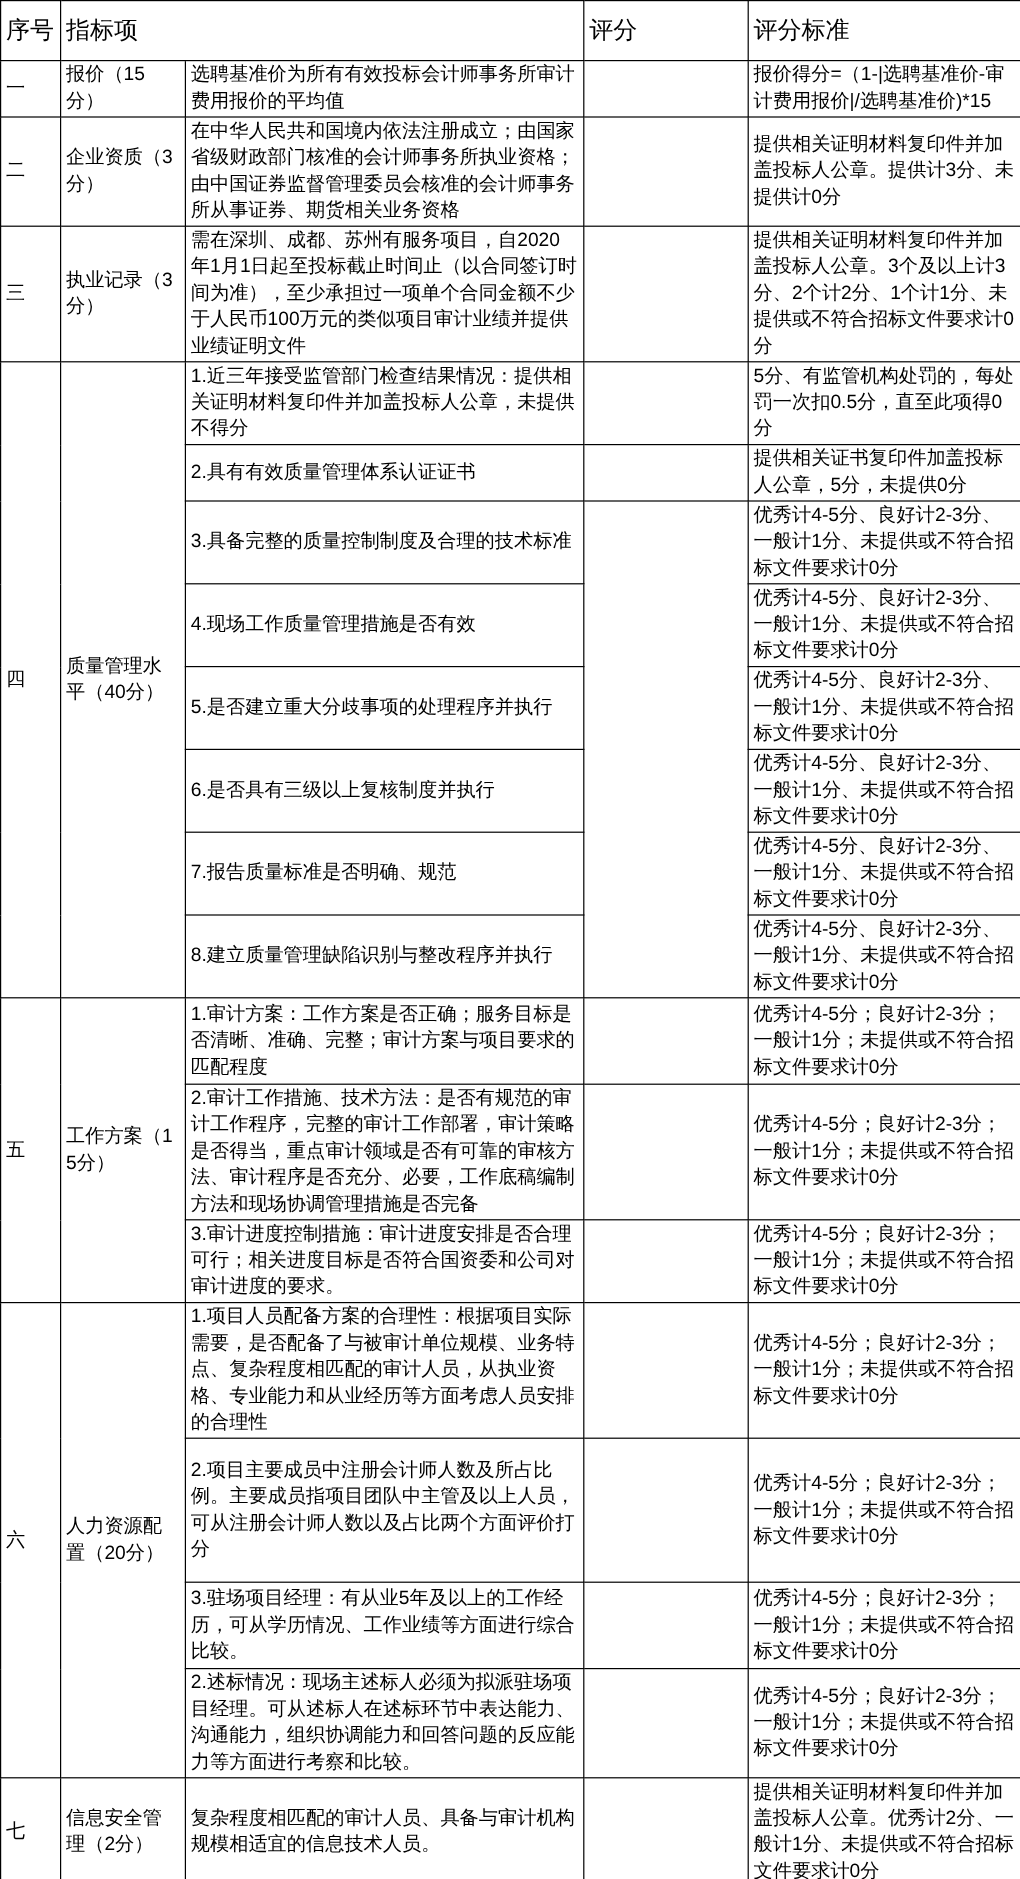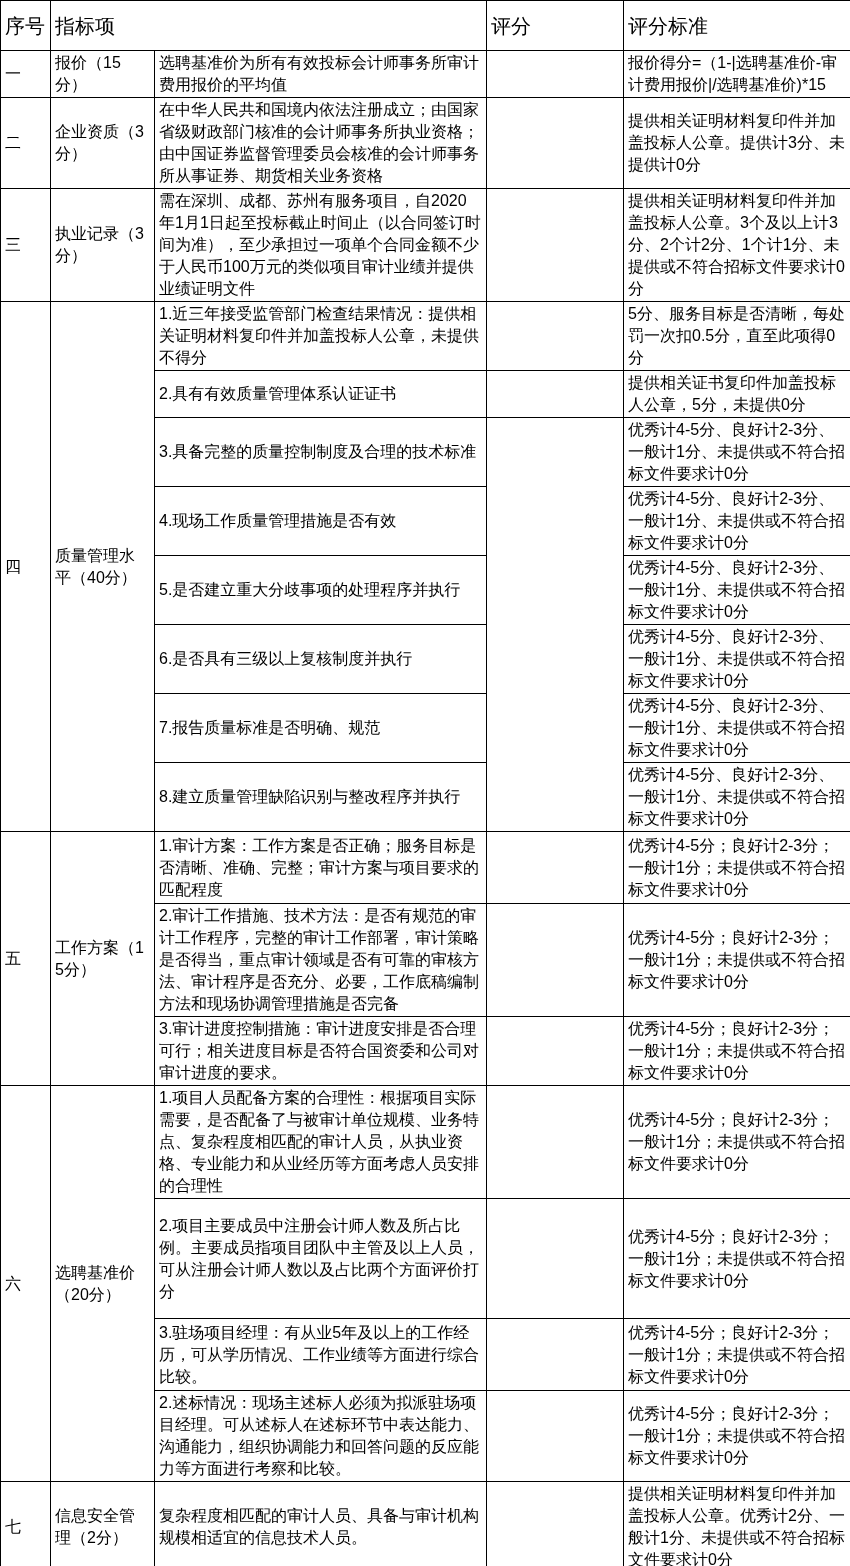--- a/index.html
+++ b/index.html
@@ -67,21 +67,21 @@
     <td class="c-item">需在深圳、成都、苏州有服务项目，自2020年1月1日起至投标截止时间止（以合同签订时间为准），至少承担过一项单个合同金额不少于人民币100万元的类似项目审计业绩并提供业绩证明文件</td>
     <td class="c-score"></td>
     <td class="c-crit">提供相关证明材料复印件并加盖投标人公章。3个及以上计3分、2个计2分、1个计1分、未提供或不符合招标文件要求计0分</td>
   </tr>
 
   <tr style="height:68px">
     <td class="c-no" rowspan="8">四</td>
     <td class="c-ind" rowspan="8">质量管理水平（40分）</td>
     <td class="c-item">1.近三年接受监管部门检查结果情况：提供相关证明材料复印件并加盖投标人公章，未提供不得分</td>
     <td class="c-score"></td>
-    <td class="c-crit">5分、服务目标是否清晰，每处罚一次扣0.5分，直至此项得0分</td>
+    <td class="c-crit">5分、有监管机构处罚的，每处罚一次扣0.5分，直至此项得0分</td>
   </tr>
   <tr style="height:45px">
     <td class="c-item">2.具有有效质量管理体系认证证书</td>
     <td class="c-score"></td>
     <td class="c-crit">提供相关证书复印件加盖投标人公章，5分，未提供0分</td>
   </tr>
   <tr style="height:68px">
     <td class="c-item">3.具备完整的质量控制制度及合理的技术标准</td>
     <td class="c-score" rowspan="6"></td>
     <td class="c-crit">优秀计4-5分、良好计2-3分、一般计1分、未提供或不符合招标文件要求计0分</td>
@@ -120,21 +120,21 @@
     <td class="c-crit">优秀计4-5分；良好计2-3分；一般计1分；未提供或不符合招标文件要求计0分</td>
   </tr>
   <tr style="height:61px">
     <td class="c-item">3.审计进度控制措施：审计进度安排是否合理可行；相关进度目标是否符合国资委和公司对审计进度的要求。</td>
     <td class="c-score"></td>
     <td class="c-crit">优秀计4-5分；良好计2-3分；一般计1分；未提供或不符合招标文件要求计0分</td>
   </tr>
 
   <tr style="height:113px">
     <td class="c-no" rowspan="4">六</td>
-    <td class="c-ind" rowspan="4">选聘基准价（20分）</td>
+    <td class="c-ind" rowspan="4">人力资源配置（20分）</td>
     <td class="c-item">1.项目人员配备方案的合理性：根据项目实际需要，是否配备了与被审计单位规模、业务特点、复杂程度相匹配的审计人员，从执业资格、专业能力和从业经历等方面考虑人员安排的合理性</td>
     <td class="c-score"></td>
     <td class="c-crit">优秀计4-5分；良好计2-3分；一般计1分；未提供或不符合招标文件要求计0分</td>
   </tr>
   <tr style="height:120px">
     <td class="c-item">2.项目主要成员中注册会计师人数及所占比例。主要成员指项目团队中主管及以上人员，可从注册会计师人数以及占比两个方面评价打分</td>
     <td class="c-score"></td>
     <td class="c-crit">优秀计4-5分；良好计2-3分；一般计1分；未提供或不符合招标文件要求计0分</td>
   </tr>
   <tr style="height:72px">

